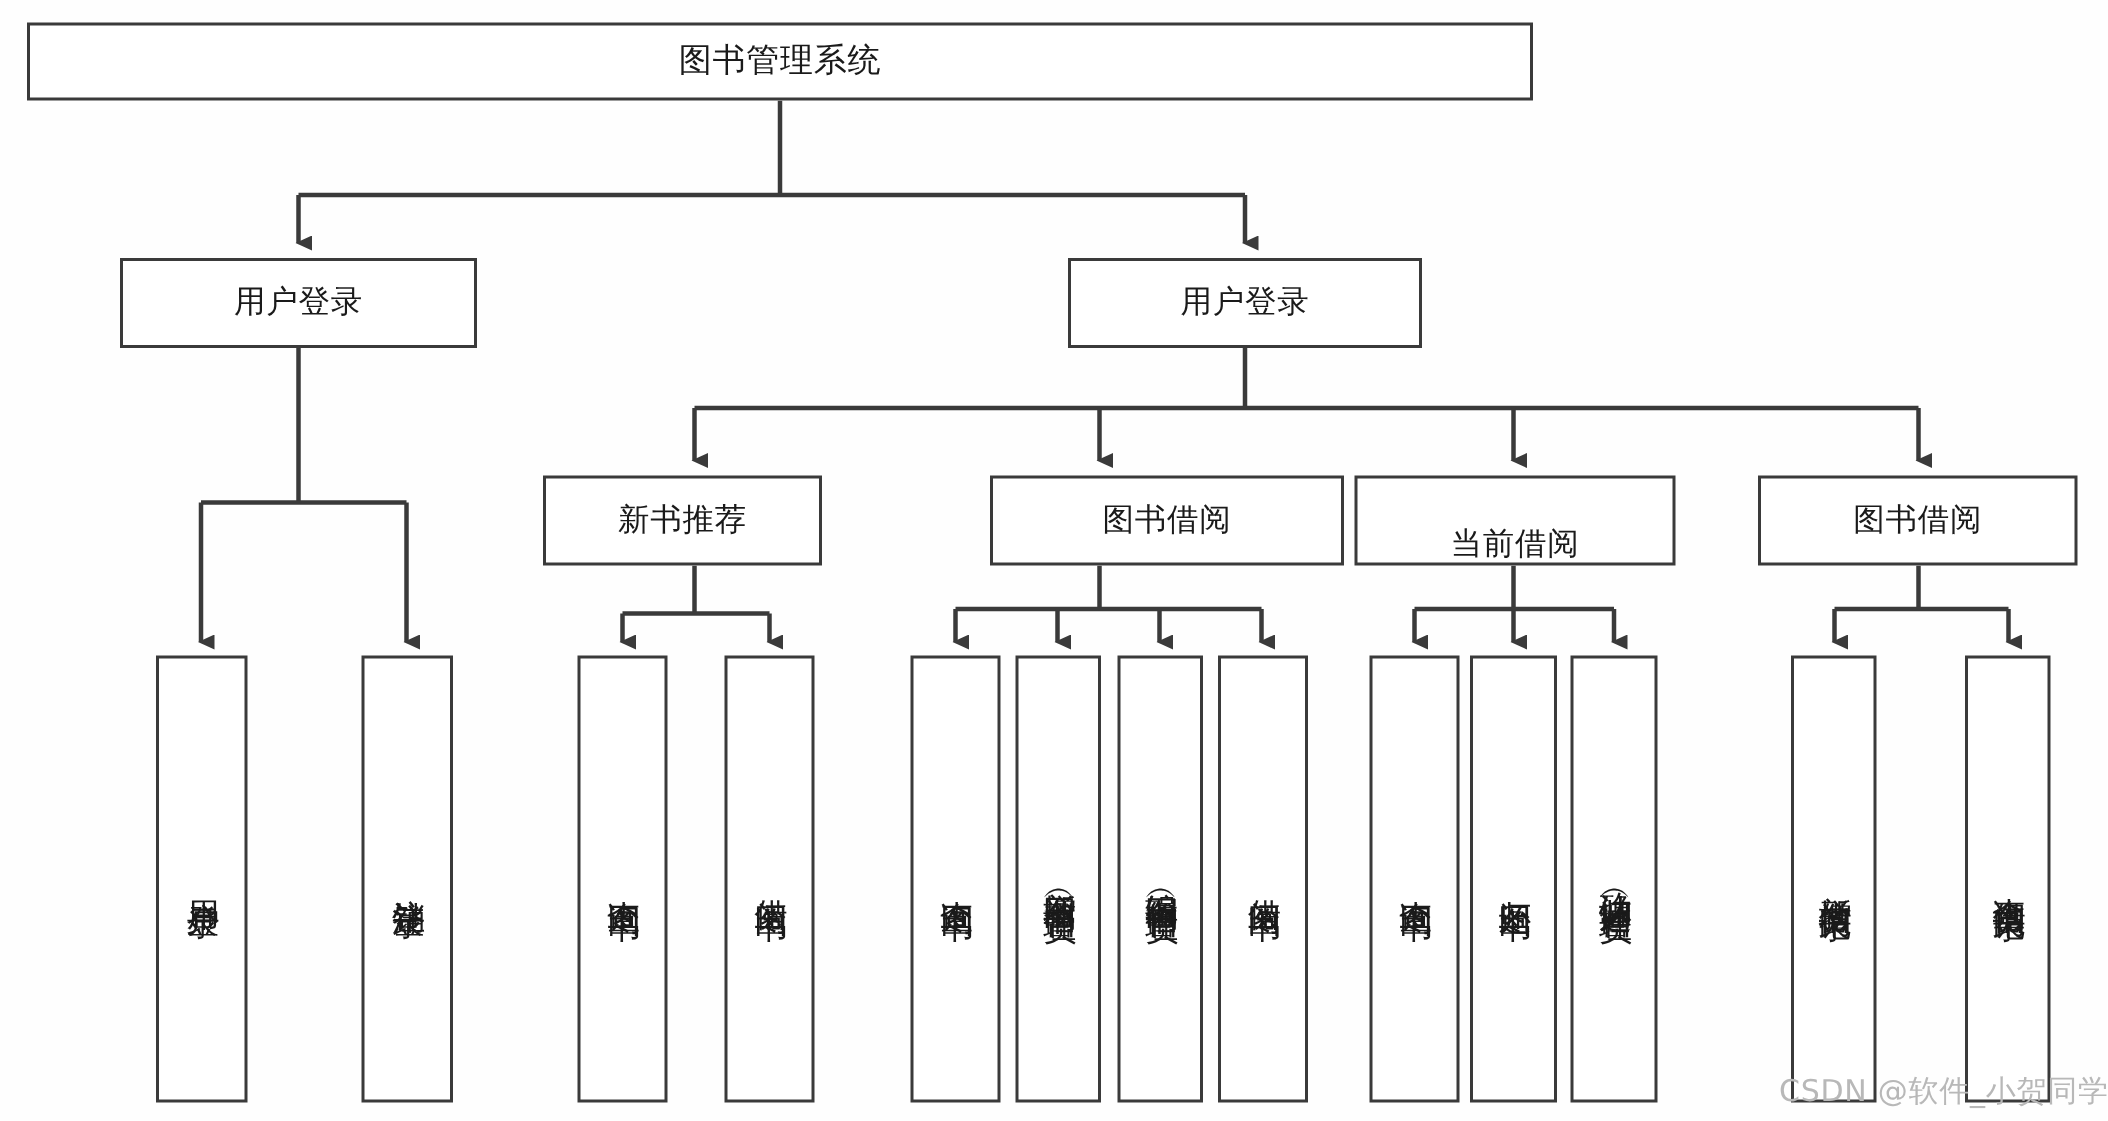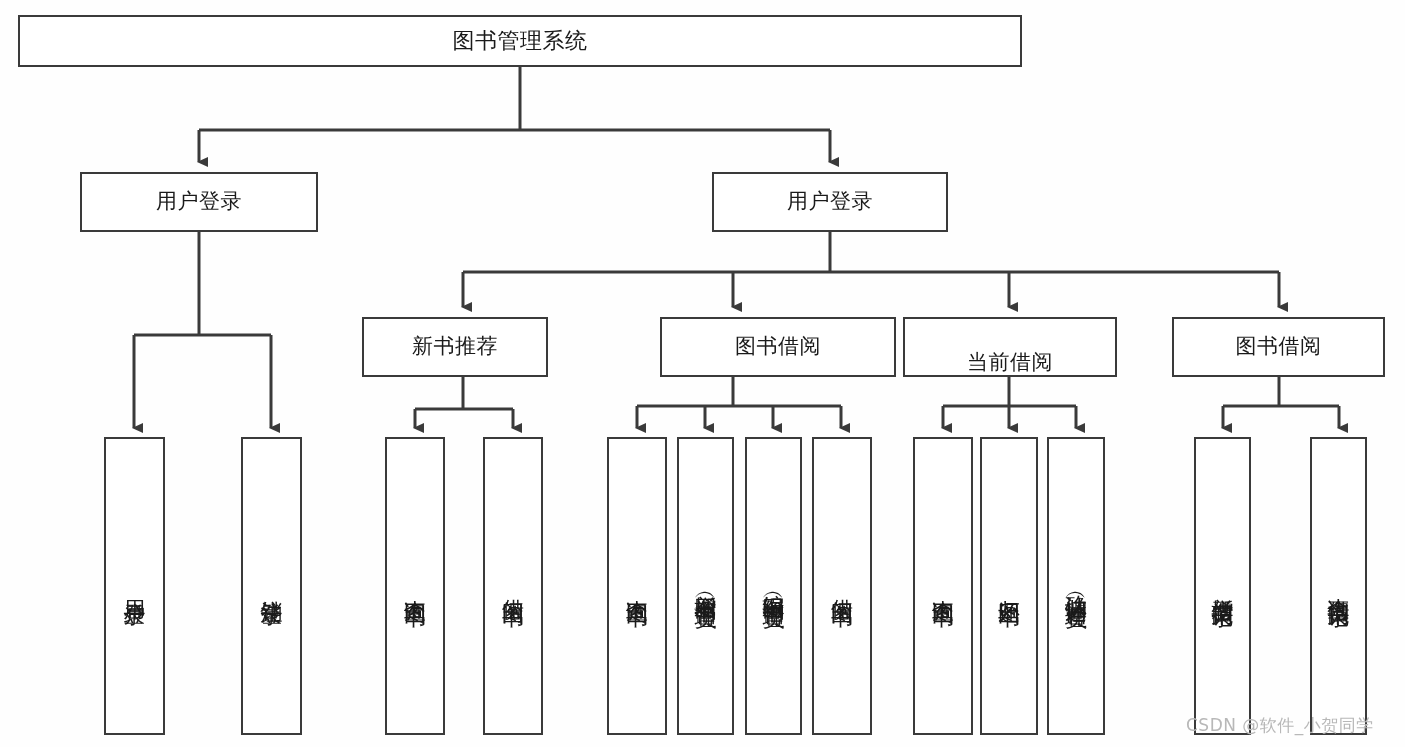--- a/index.html
+++ b/index.html
@@ -59,21 +59,21 @@
     text-orientation: upright;
     font-size: 22px;
     line-height: 1.0;
     letter-spacing: 2px;
     max-height: 100%;
   }
   .watermark {
     position: absolute;
     left: 1186px;
     top: 714px;
-    font-size: 17px;
+    font-size: 20px;
     color: #b8b8b8;
     letter-spacing: 0.5px;
     white-space: nowrap;
     font-family: "DejaVu Sans", "Liberation Sans", sans-serif;
   }
 </style>
 </head>
 <body>
 
 <div id="stage">

